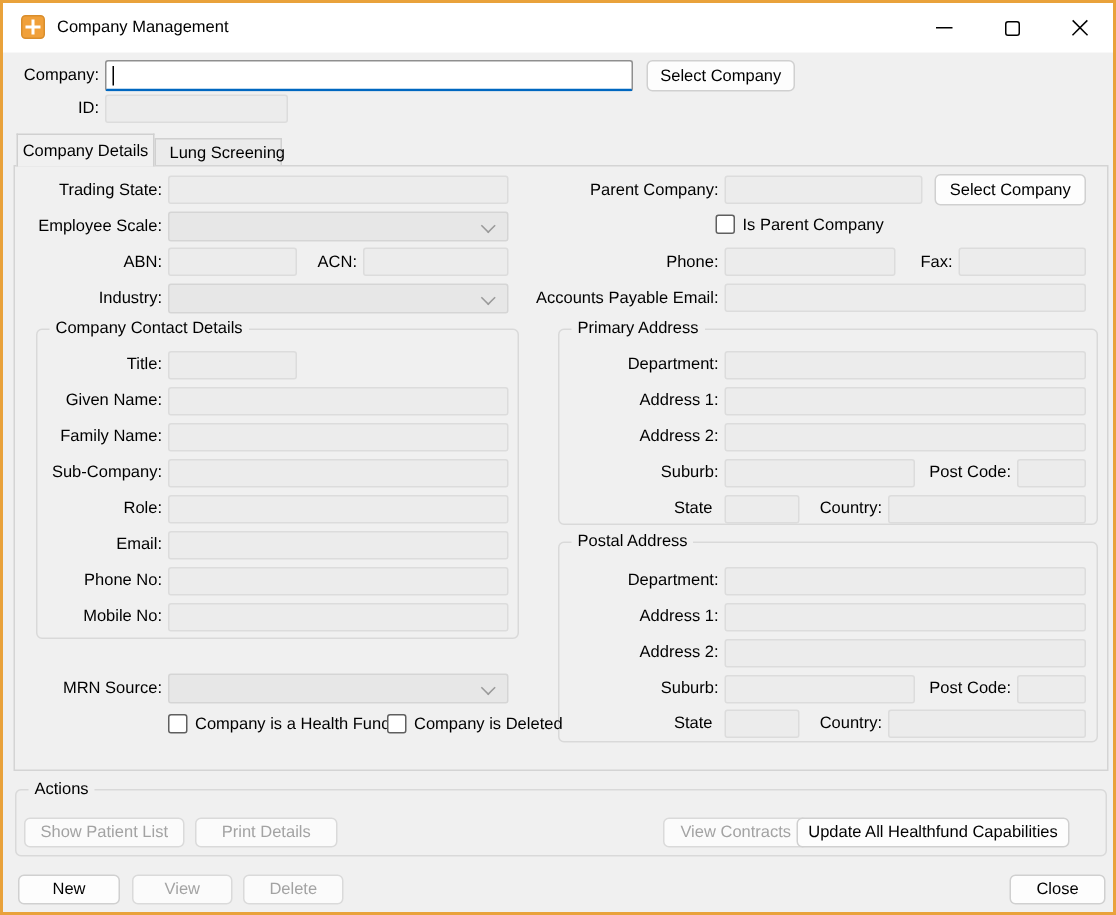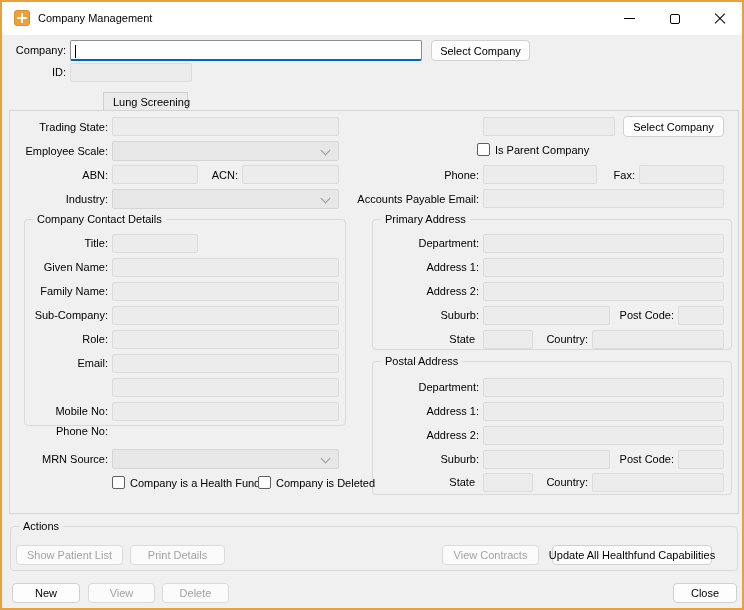--- a/index.html
+++ b/index.html
@@ -65,25 +65,27 @@
   </div>
 
   <div class="lbl" style="left:8px;top:41px;width:56px;">Company:</div>
   <div class="cinput" style="left:68px;top:38px;width:352px;height:21px;">
     <span class="caret"></span><span></span>
   </div>
   <div class="btn" style="left:429px;top:38px;width:99px;height:21px;">Select Company</div>
   <div class="lbl" style="left:8px;top:63px;width:56px;">ID:</div>
   <div class="tf" style="left:68px;top:61px;width:122px;"></div>
 
+  <div class="tab active" style="left:9px;top:87px;width:92px;height:22px;">Company Details</div>
   <div class="tab inactive" style="left:101px;top:90px;width:85px;height:18px;">Lung Screening</div>
   <div class="panel"></div>
 
   <div class="lbl" style="left:2px;top:118px;width:104px;">Trading State:</div>
   <div class="tf" style="left:110px;top:115px;width:227px;"></div>
+  <div class="lbl" style="left:345px;top:118px;width:132px;">Parent Company:</div>
   <div class="tf" style="left:481px;top:115px;width:132px;"></div>
   <div class="btn" style="left:621px;top:114px;width:101px;height:21px;">Select Company</div>
 
   <div class="lbl" style="left:2px;top:142px;width:104px;">Employee Scale:</div>
   <div class="combo" style="left:110px;top:139px;width:227px;">
       <span class="chev"></span>
     </div>
   <div class="chk" style="left:475px;top:141px;"></div>
   <div class="lbl lbl-l" style="left:493px;top:141px;">Is Parent Company</div>
 
@@ -111,21 +113,21 @@
   <div class="lbl" style="left:2px;top:258px;width:104px;">Given Name:</div>
   <div class="tf" style="left:110px;top:256px;width:227px;"></div>
   <div class="lbl" style="left:2px;top:282px;width:104px;">Family Name:</div>
   <div class="tf" style="left:110px;top:280px;width:227px;"></div>
   <div class="lbl" style="left:2px;top:306px;width:104px;">Sub-Company:</div>
   <div class="tf" style="left:110px;top:304px;width:227px;"></div>
   <div class="lbl" style="left:2px;top:330px;width:104px;">Role:</div>
   <div class="tf" style="left:110px;top:328px;width:227px;"></div>
   <div class="lbl" style="left:2px;top:354px;width:104px;">Email:</div>
   <div class="tf" style="left:110px;top:352px;width:227px;"></div>
-  <div class="lbl" style="left:2px;top:378px;width:104px;margin-top:44px;">Phone No:</div>
+  <div class="lbl" style="left:2px;top:378px;width:104px;">Phone No:</div>
   <div class="tf" style="left:110px;top:376px;width:227px;"></div>
   <div class="lbl" style="left:2px;top:402px;width:104px;">Mobile No:</div>
   <div class="tf" style="left:110px;top:400px;width:227px;"></div>
 
   <div class="grp" style="left:370px;top:217px;width:360px;height:131px;">
     <span class="gt">Primary Address</span>
   </div>
   <div class="lbl" style="left:345px;top:234px;width:132px;">Department:</div>
   <div class="tf" style="left:481px;top:232px;width:241px;"></div>
   <div class="lbl" style="left:345px;top:258px;width:132px;">Address 1:</div>
@@ -167,20 +169,20 @@
   <div class="lbl lbl-l" style="left:128px;top:474px;">Company is a Health Fund</div>
   <div class="chk" style="left:256px;top:474px;"></div>
   <div class="lbl lbl-l" style="left:274px;top:474px;">Company is Deleted</div>
 
   <div class="grp" style="left:8px;top:524px;width:728px;height:45px;">
     <span class="gt">Actions</span>
   </div>
   <div class="btn dis" style="left:14px;top:543px;width:107px;height:20px;">Show Patient List</div>
   <div class="btn dis" style="left:128px;top:543px;width:95px;height:20px;text-align:right;">Print Details</div>
   <div class="btn dis" style="left:440px;top:543px;width:97px;height:20px;">View Contracts</div>
-  <div class="btn" style="left:550px;top:543px;width:160px;height:20px;">Update All Healthfund Capabilities</div>
+  <div class="btn" style="left:529px;top:543px;width:182px;height:20px;">Update All Healthfund Capabilities</div>
 
   <div class="btn" style="left:10px;top:581px;width:68px;height:20px;">New</div>
   <div class="btn dis" style="left:86px;top:581px;width:67px;height:20px;">View</div>
   <div class="btn dis" style="left:160px;top:581px;width:67px;height:20px;">Delete</div>
   <div class="btn" style="left:671px;top:581px;width:64px;height:20px;">Close</div>
 
 </div>
 
 </body></html>

